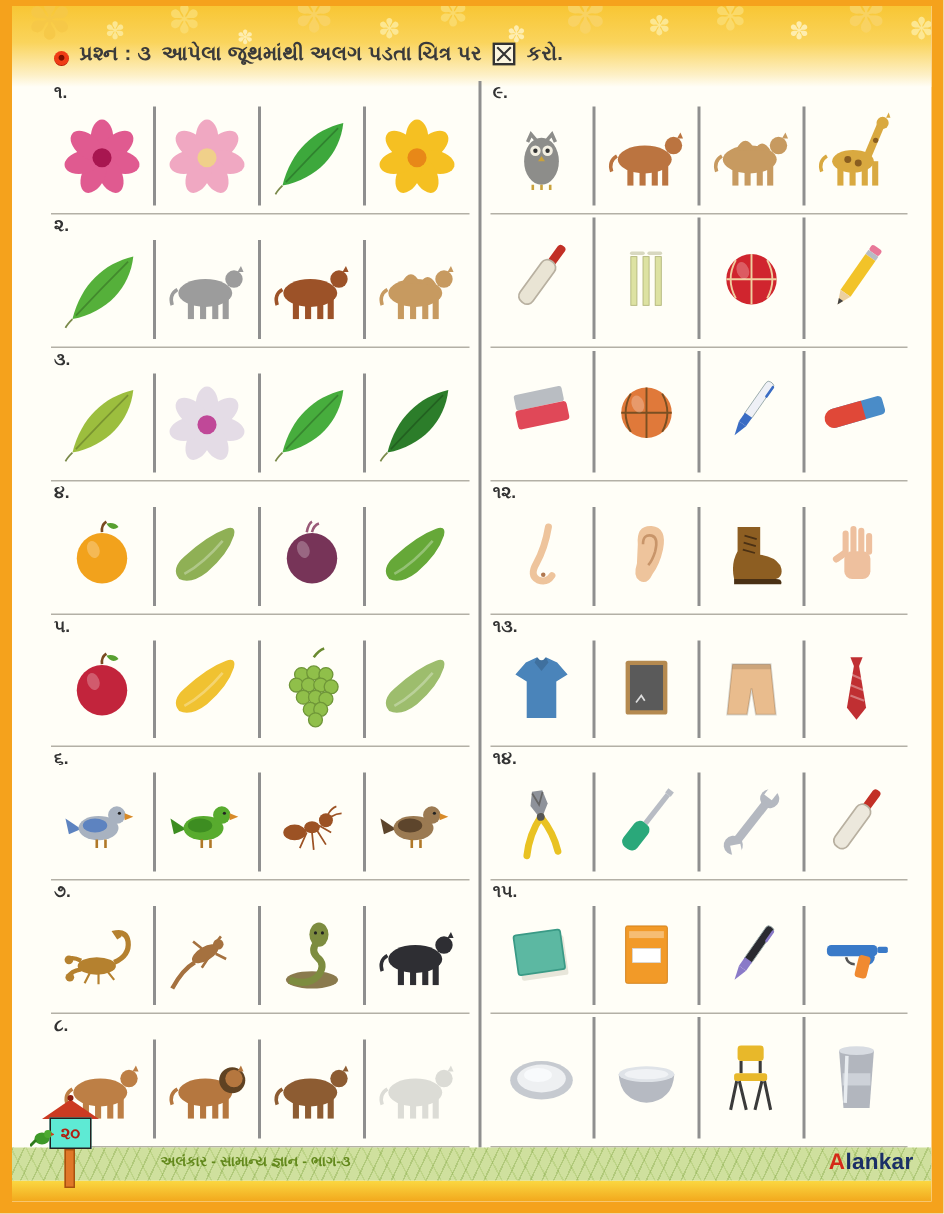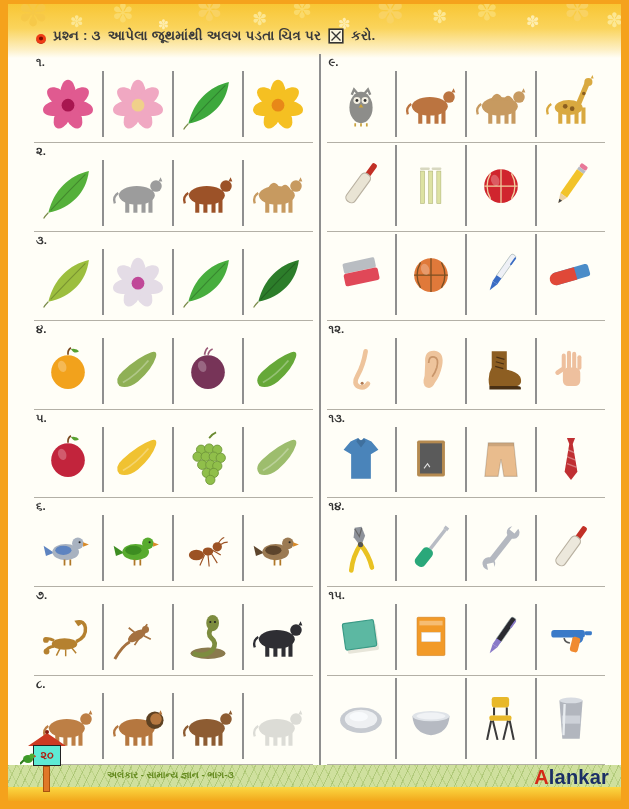--- a/index.html
+++ b/index.html
@@ -31,21 +31,21 @@
   .cell{flex:1;display:flex;align-items:center;justify-content:center;}
   .cell + .cell{border-left:2px solid #8f8f8f;}
   .cell svg{width:58px;height:60px;display:block;}
 
   
   .grass{position:absolute;left:0;right:0;bottom:14px;height:22px;background:#cfe09e;
          background-image:repeating-linear-gradient(115deg, rgba(122,160,60,.35) 0 1px, transparent 1px 7px),
                           repeating-linear-gradient(62deg, rgba(150,185,85,.3) 0 1px, transparent 1px 9px);
          z-index:4;}
   .series{position:absolute;left:66px;top:4px;font-size:9.5px;font-weight:bold;color:#63891c;margin-left:33px;}
-  .logo{position:absolute;right:12px;top:1px;display:inline-block;font-size:20px;font-weight:bold;
+  .logo{position:absolute;right:12px;top:1px;display:inline-block;font-size:15px;font-weight:bold;
         color:#1b2f66;letter-spacing:.2px;}
   .logo::first-letter{color:#d42a18;}
   .gold{position:absolute;left:0;right:0;bottom:0;height:14px;background:linear-gradient(180deg,#fbd842,#f2a81c);z-index:3;}
 
   
   .signpost{position:absolute;left:16px;bottom:6px;width:48px;height:62px;z-index:6;}
   .roof{position:absolute;left:4px;top:0;width:0;height:0;border-left:19px solid transparent;
         border-right:19px solid transparent;border-bottom:13px solid #cc3a22;}
   .roofknob{position:absolute;left:21px;top:-3px;width:4px;height:4px;border-radius:50%;background:#8a1c0e;}
   .numbox{position:absolute;left:9px;top:12px;width:26px;height:19px;background:#5eead4;border:1.6px solid #222;

